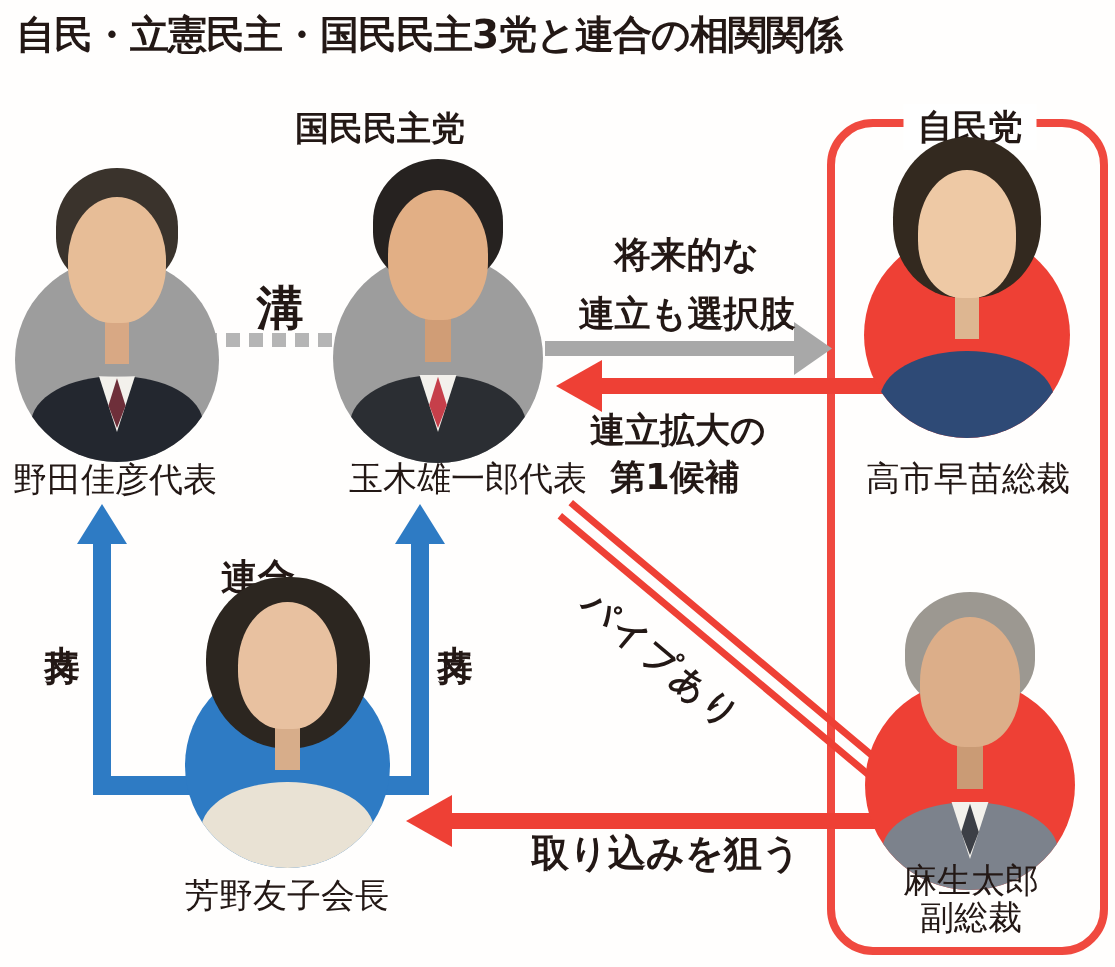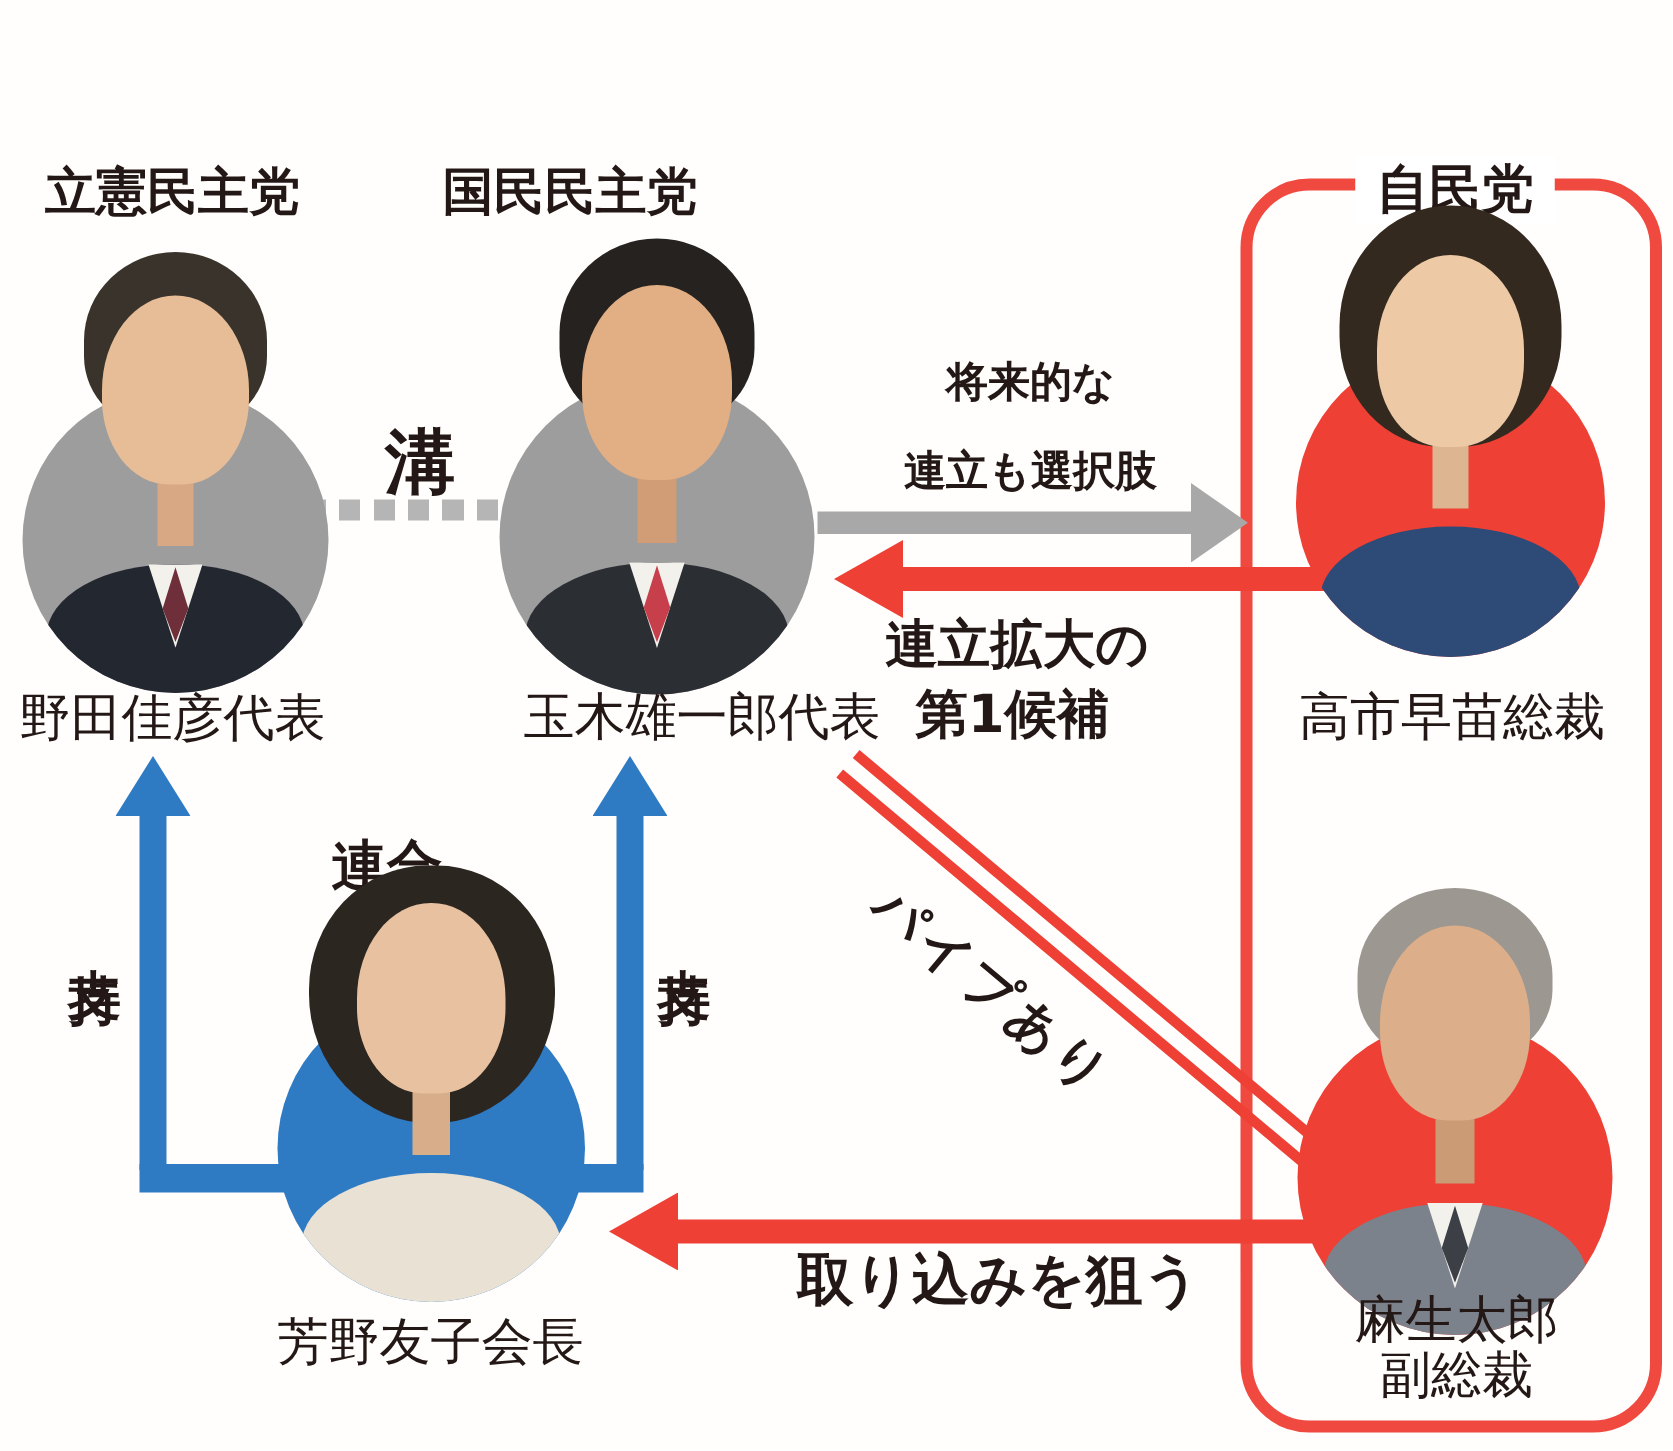--- a/index.html
+++ b/index.html
@@ -94,21 +94,21 @@
 
   
   .dotline{left:203px;top:333px;width:146px;height:14px;z-index:1;
      background:repeating-linear-gradient(90deg,var(--gray-dot) 0 14px,transparent 14px 23px);}
   .rift{left:280px;top:277px;font-size:47px;z-index:4;}
 
   
   .g-shaft{left:545px;top:341px;width:252px;height:15px;background:var(--gray-arrow);z-index:1;}
   .g-head{left:794px;top:322px;width:38px;height:53px;background:var(--gray-arrow);
           clip-path:polygon(0 0,100% 50%,0 100%);z-index:1;}
-  .future{font-size:28px;line-height:43px;z-index:4;}
+  .future{font-size:36px;line-height:43px;z-index:4;}
   .future-1{left:687px;top:233px;}
   .future-2{left:687px;top:292px;}
 
   
   .r1-shaft{left:600px;top:378px;width:420px;height:16px;background:var(--red);z-index:1;}
   .r1-head{left:556px;top:360px;width:46px;height:52px;background:var(--red);
            clip-path:polygon(100% 0,0 50%,100% 100%);z-index:1;}
   .expand{font-size:35px;line-height:43px;z-index:4;}
   .expand-1{left:678px;top:409px;}
   .expand-2{left:675px;top:456px;}
@@ -139,22 +139,22 @@
   .r2-shaft{left:440px;top:813px;width:530px;height:16px;background:var(--red);z-index:1;}
   .r2-head{left:406px;top:795px;width:46px;height:52px;background:var(--red);
            clip-path:polygon(100% 0,0 50%,100% 100%);z-index:1;}
   .winover{left:666px;top:828px;font-size:38px;z-index:4;}
 </style>
 </head>
 <body>
 
 <div class="stage">
 
-
-  <div class="abs ctr lbl party cdp-label">立憲民主党</div>
+  <div class="abs title lbl">自民・立憲民主・国民民主3党と連合の相関関係</div>
+
   <div class="abs ctr lbl party dpp-label">国民民主党</div>
   <div class="abs ctr lbl party rengo-label">連合</div>
 
   <div class="abs ldp-box"></div>
   <div class="abs ctr lbl ldp-label">自民党</div>
 
   <div class="abs dotline"></div>
   <div class="abs ctr lbl rift">溝</div>
 
   <div class="abs g-shaft"></div>

